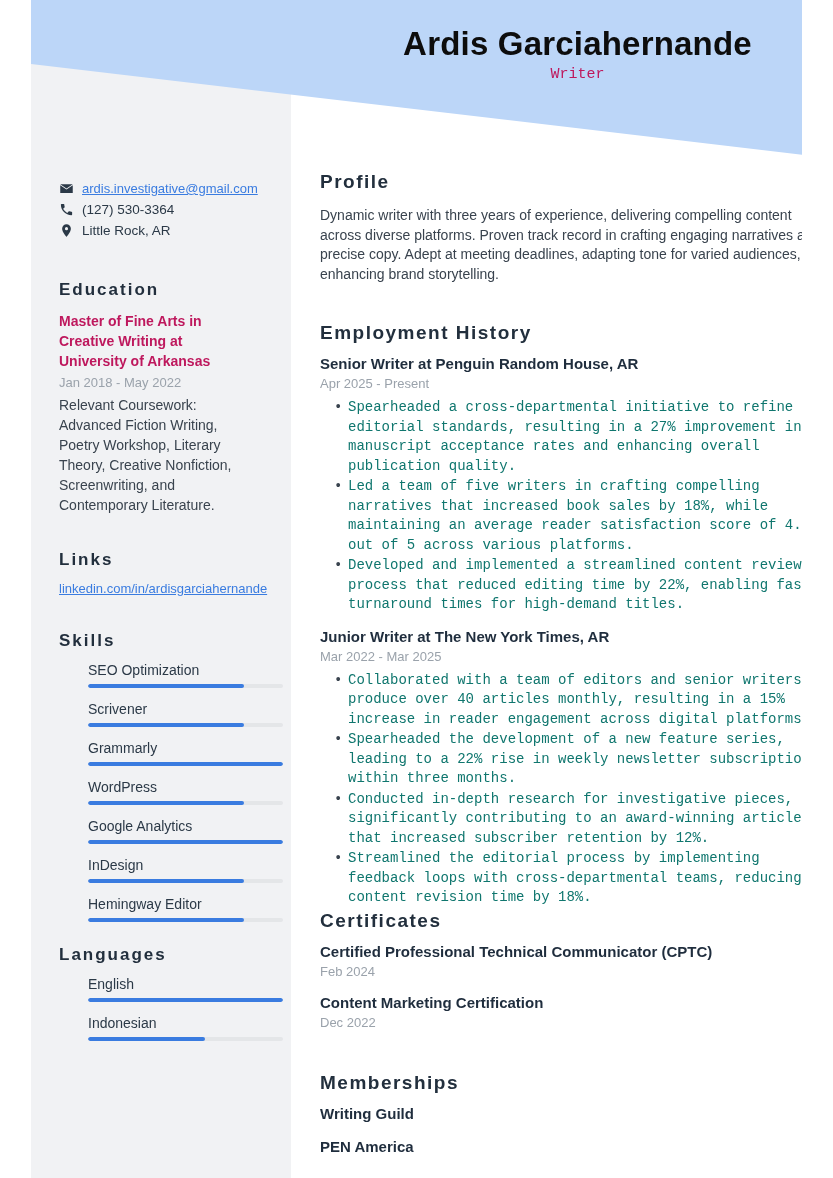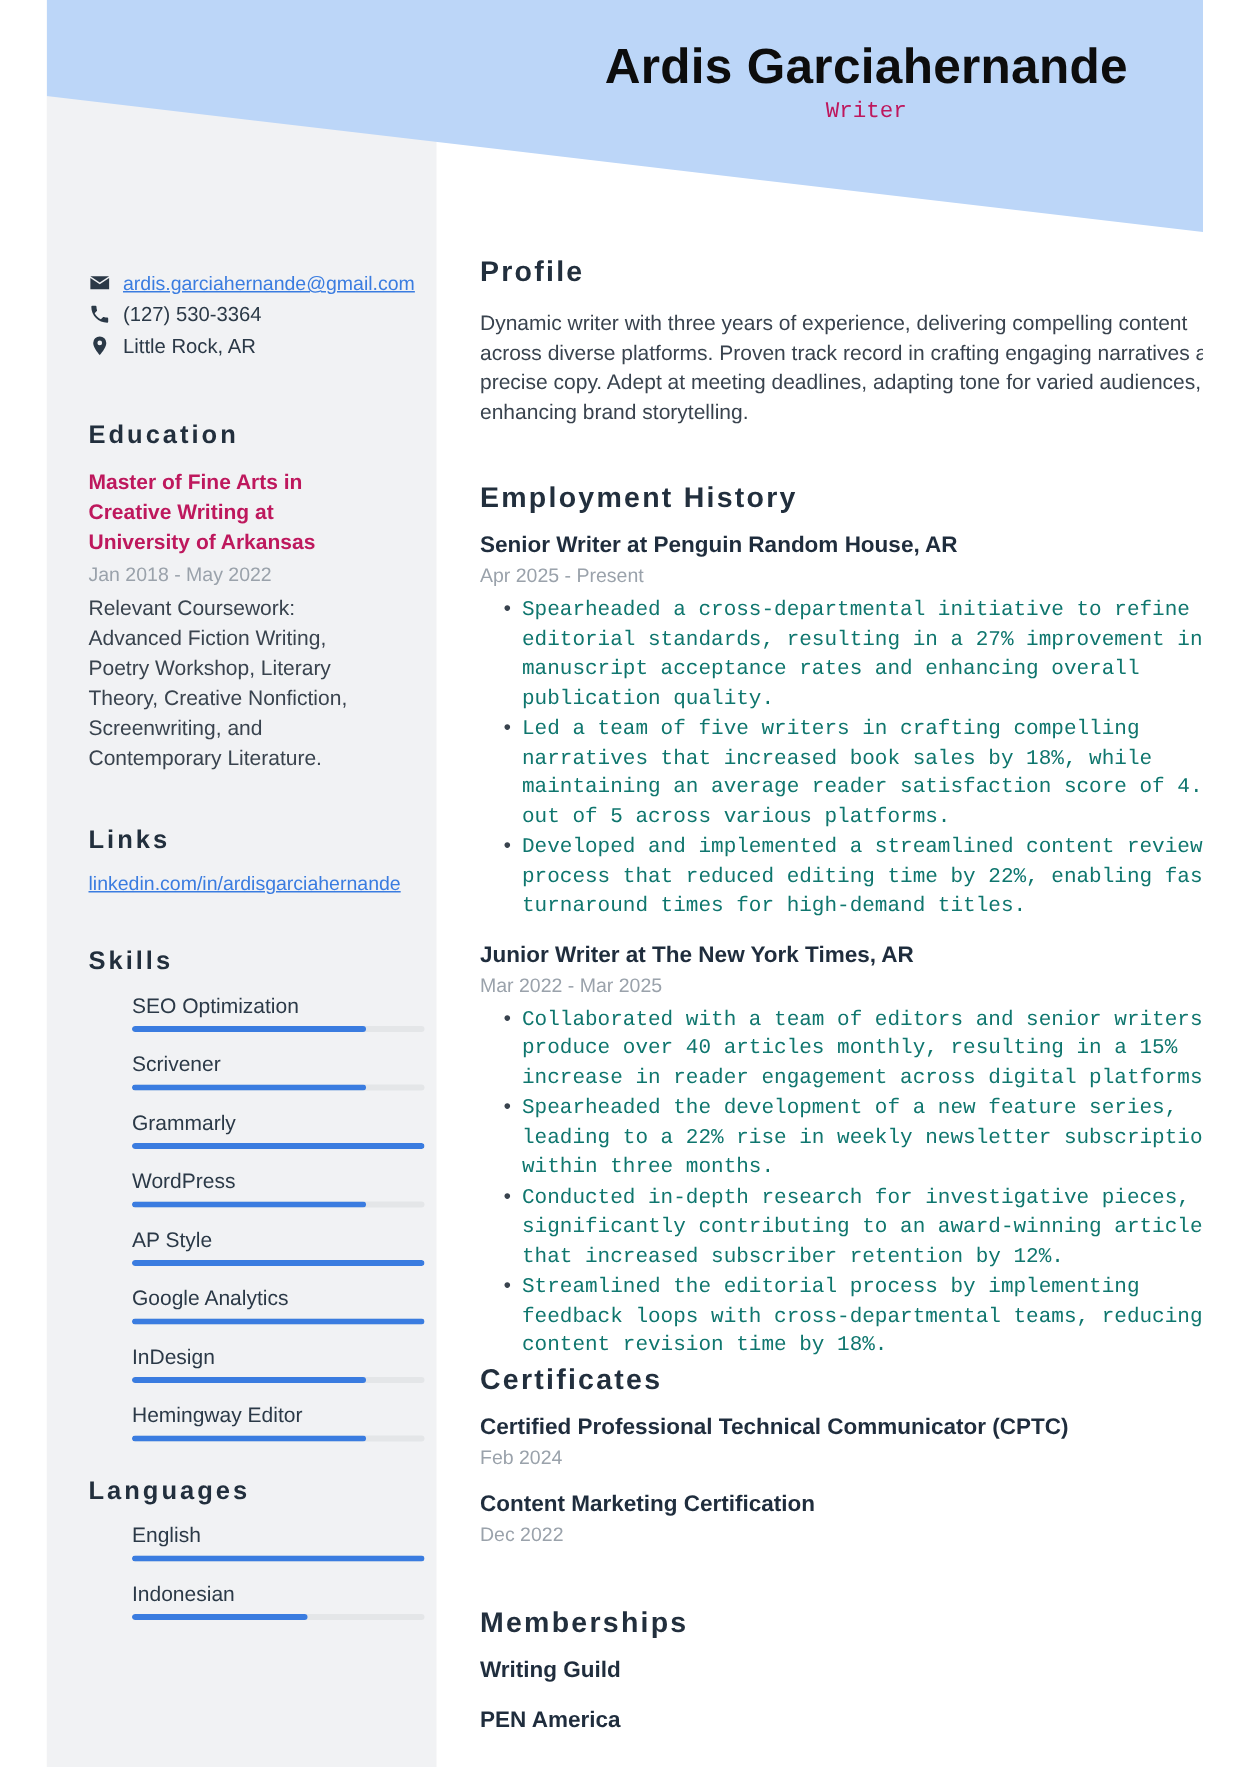--- a/index.html
+++ b/index.html
@@ -75,21 +75,21 @@
   </header>
 
   <aside class="sidebar">
 
     <div class="contact">
       <div class="c-row">
         <svg viewBox="0 0 24 24">
             <path d="M2 5h20L12 11.8 2 5z"></path>
             <path d="M12 13.6 2 6.9V19h20V6.9l-10 6.7z"></path>
           </svg>
-        <a class="link">ardis.garciahernande@gmail.com</a>
+        <a class="link">ardis.investigative@gmail.com</a>
       </div>
       <div class="c-row">
         <svg viewBox="0 0 24 24">
             <path d="M6.6 10.8c1.5 2.8 3.8 5.1 6.6 6.6l2.2-2.2c.3-.3.7-.4 1-.3 1.1.4 2.4.6 3.6.6.6 0 1 .4 1 1V20c0 .6-.4 1-1 1C10.6 21 3 13.4 3 4c0-.6.4-1 1-1h3.5c.6 0 1 .4 1 1 0 1.3.2 2.5.6 3.6.1.3 0 .7-.3 1l-2.2 2.2z"></path>
           </svg>
         <span>(127) 530-3364</span>
       </div>
       <div class="c-row">
         <svg viewBox="0 0 24 24">
             <path fill-rule="evenodd" d="M12 2a7 7 0 0 0-7 7c0 5.2 7 13 7 13s7-7.8 7-13a7 7 0 0 0-7-7zm0 9.5A2.5 2.5 0 1 1 12 6.5a2.5 2.5 0 0 1 0 5z"></path>
@@ -128,26 +128,20 @@
       <div class="skill">
         <div class="skill-label">Grammarly</div>
         <div class="bar">
             <div class="fill" style="width: 100%;"></div>
           </div>
       </div>
       <div class="skill">
         <div class="skill-label">WordPress</div>
         <div class="bar">
             <div class="fill" style="width: 80%;"></div>
-          </div>
-      </div>
-      <div class="skill">
-        <div class="skill-label">AP Style</div>
-        <div class="bar">
-            <div class="fill" style="width: 100%;"></div>
           </div>
       </div>
       <div class="skill">
         <div class="skill-label">Google Analytics</div>
         <div class="bar">
             <div class="fill" style="width: 100%;"></div>
           </div>
       </div>
       <div class="skill">
         <div class="skill-label">InDesign</div>

